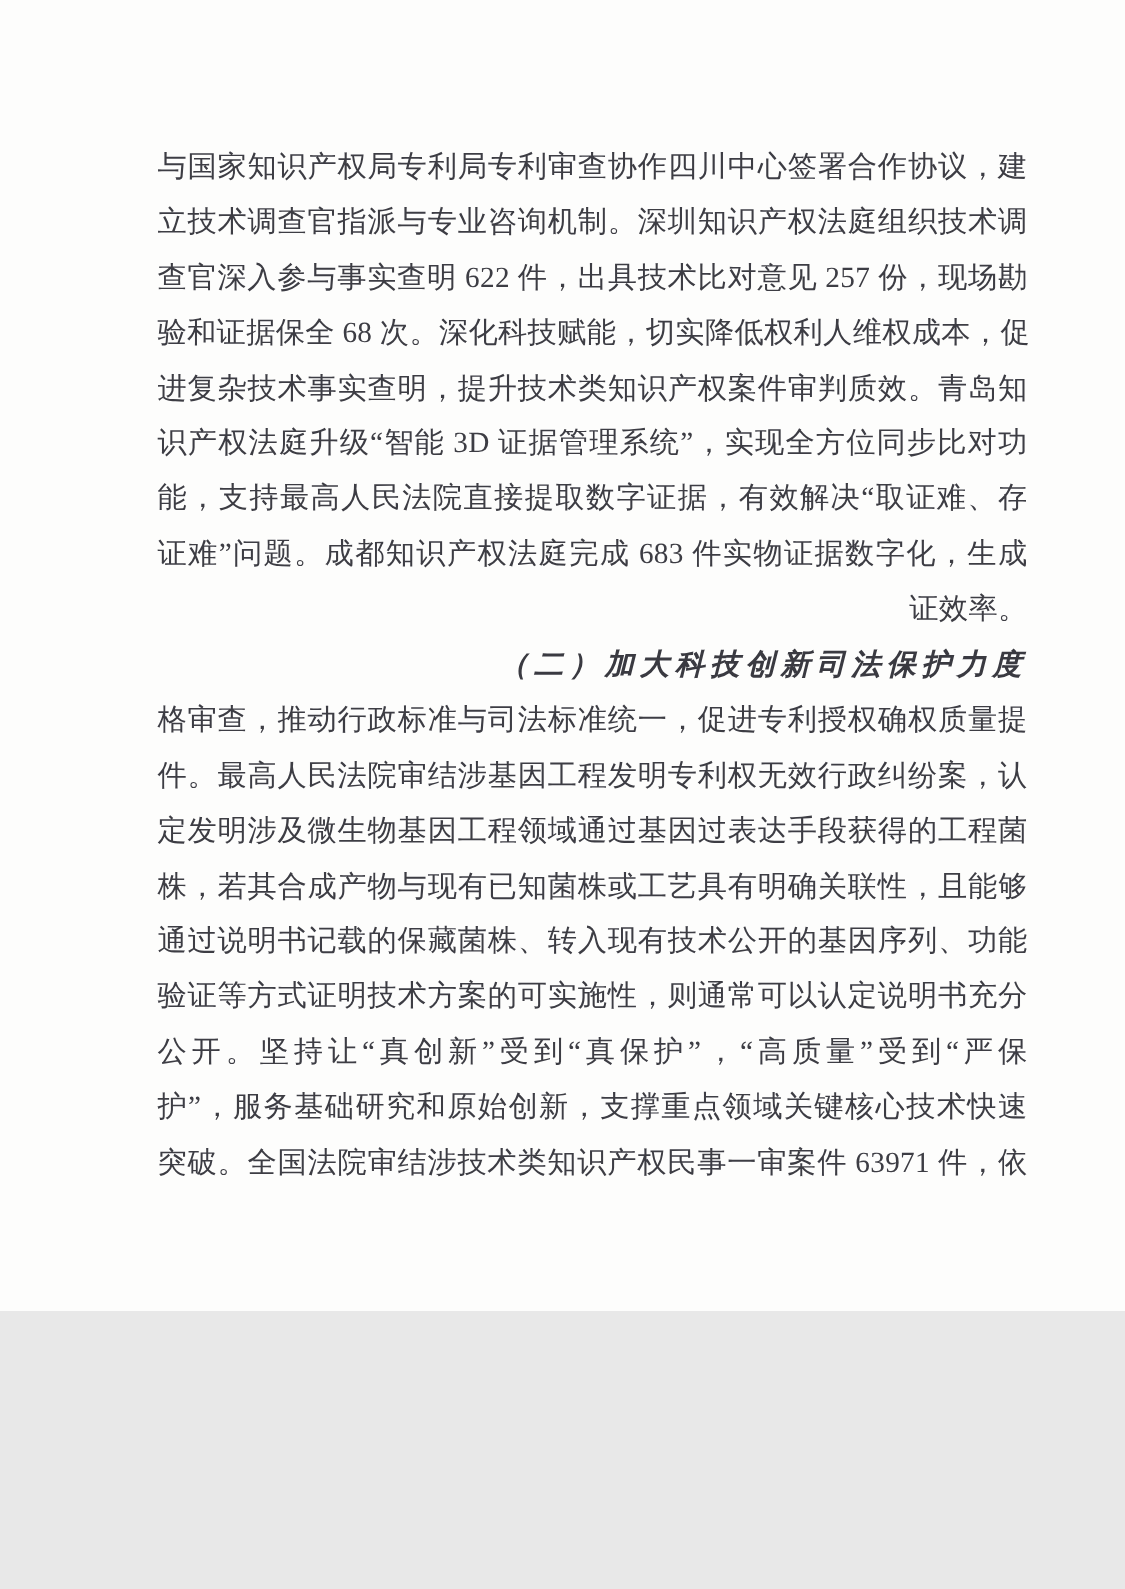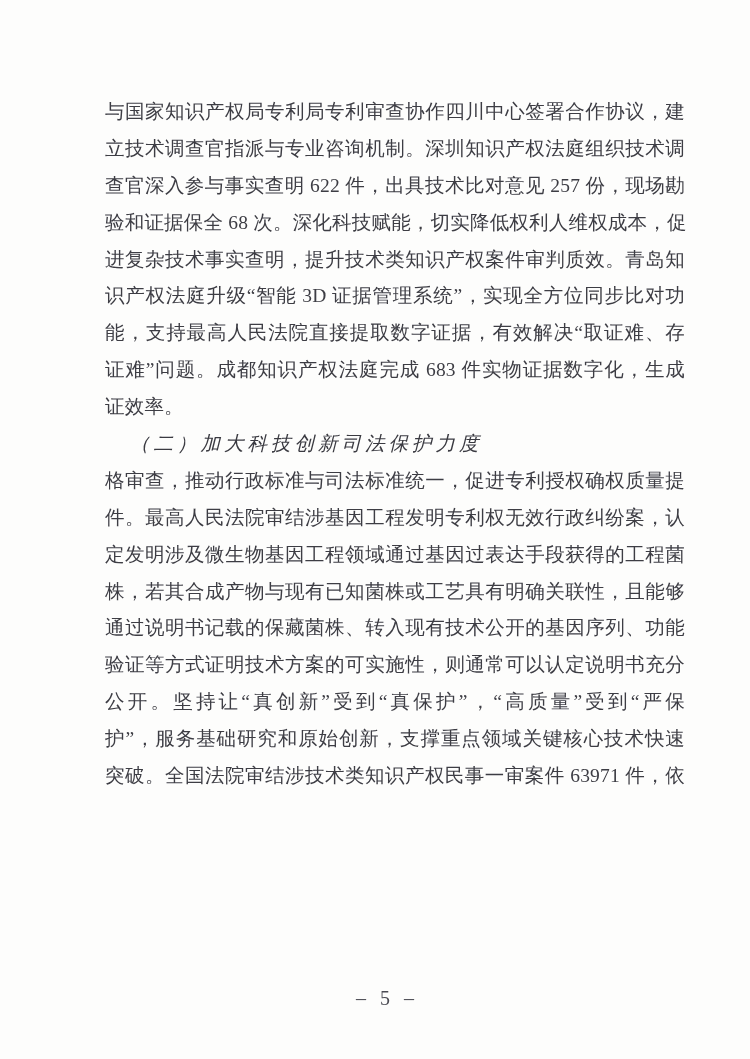--- a/index.html
+++ b/index.html
@@ -3,53 +3,54 @@
 <meta charset="utf-8">
 <style>
   html, body {
     margin: 0;
     padding: 0;
     background: #e8e8e8;
   }
   .page {
     position: relative;
     width: 750px;
-    height: 1059px;
+    height: 874px;
     background: #fdfdfc;
     overflow: hidden;
     font-family: "Liberation Serif", "DejaVu Serif", serif;
     color: #3d3d44;
   }
   .content {
     position: absolute;
     left: 105px;
     top: 94px;
     width: 580px;
   }
   .ln {
     height: 36.9px;
     line-height: 36.9px;
     font-size: 19.5px;
     white-space: nowrap;
-    text-align: left;
+    text-align: right;
     letter-spacing: 0.2px;
   }
   .j {
     text-align: justify;
     text-align-last: justify;
     text-justify: inter-character;
   }
   .indent {
     text-indent: 41px;
   }
   .heading {
     font-style: italic;
     letter-spacing: 4px;
     text-indent: 25px;
     color: #3a3a41;
+    font-weight: bold;
   }
   .footer {
     position: absolute;
     left: 0;
     right: 0;
     top: 984px;
     height: 28px;
     line-height: 28px;
     text-align: center;
     font-size: 20px;

